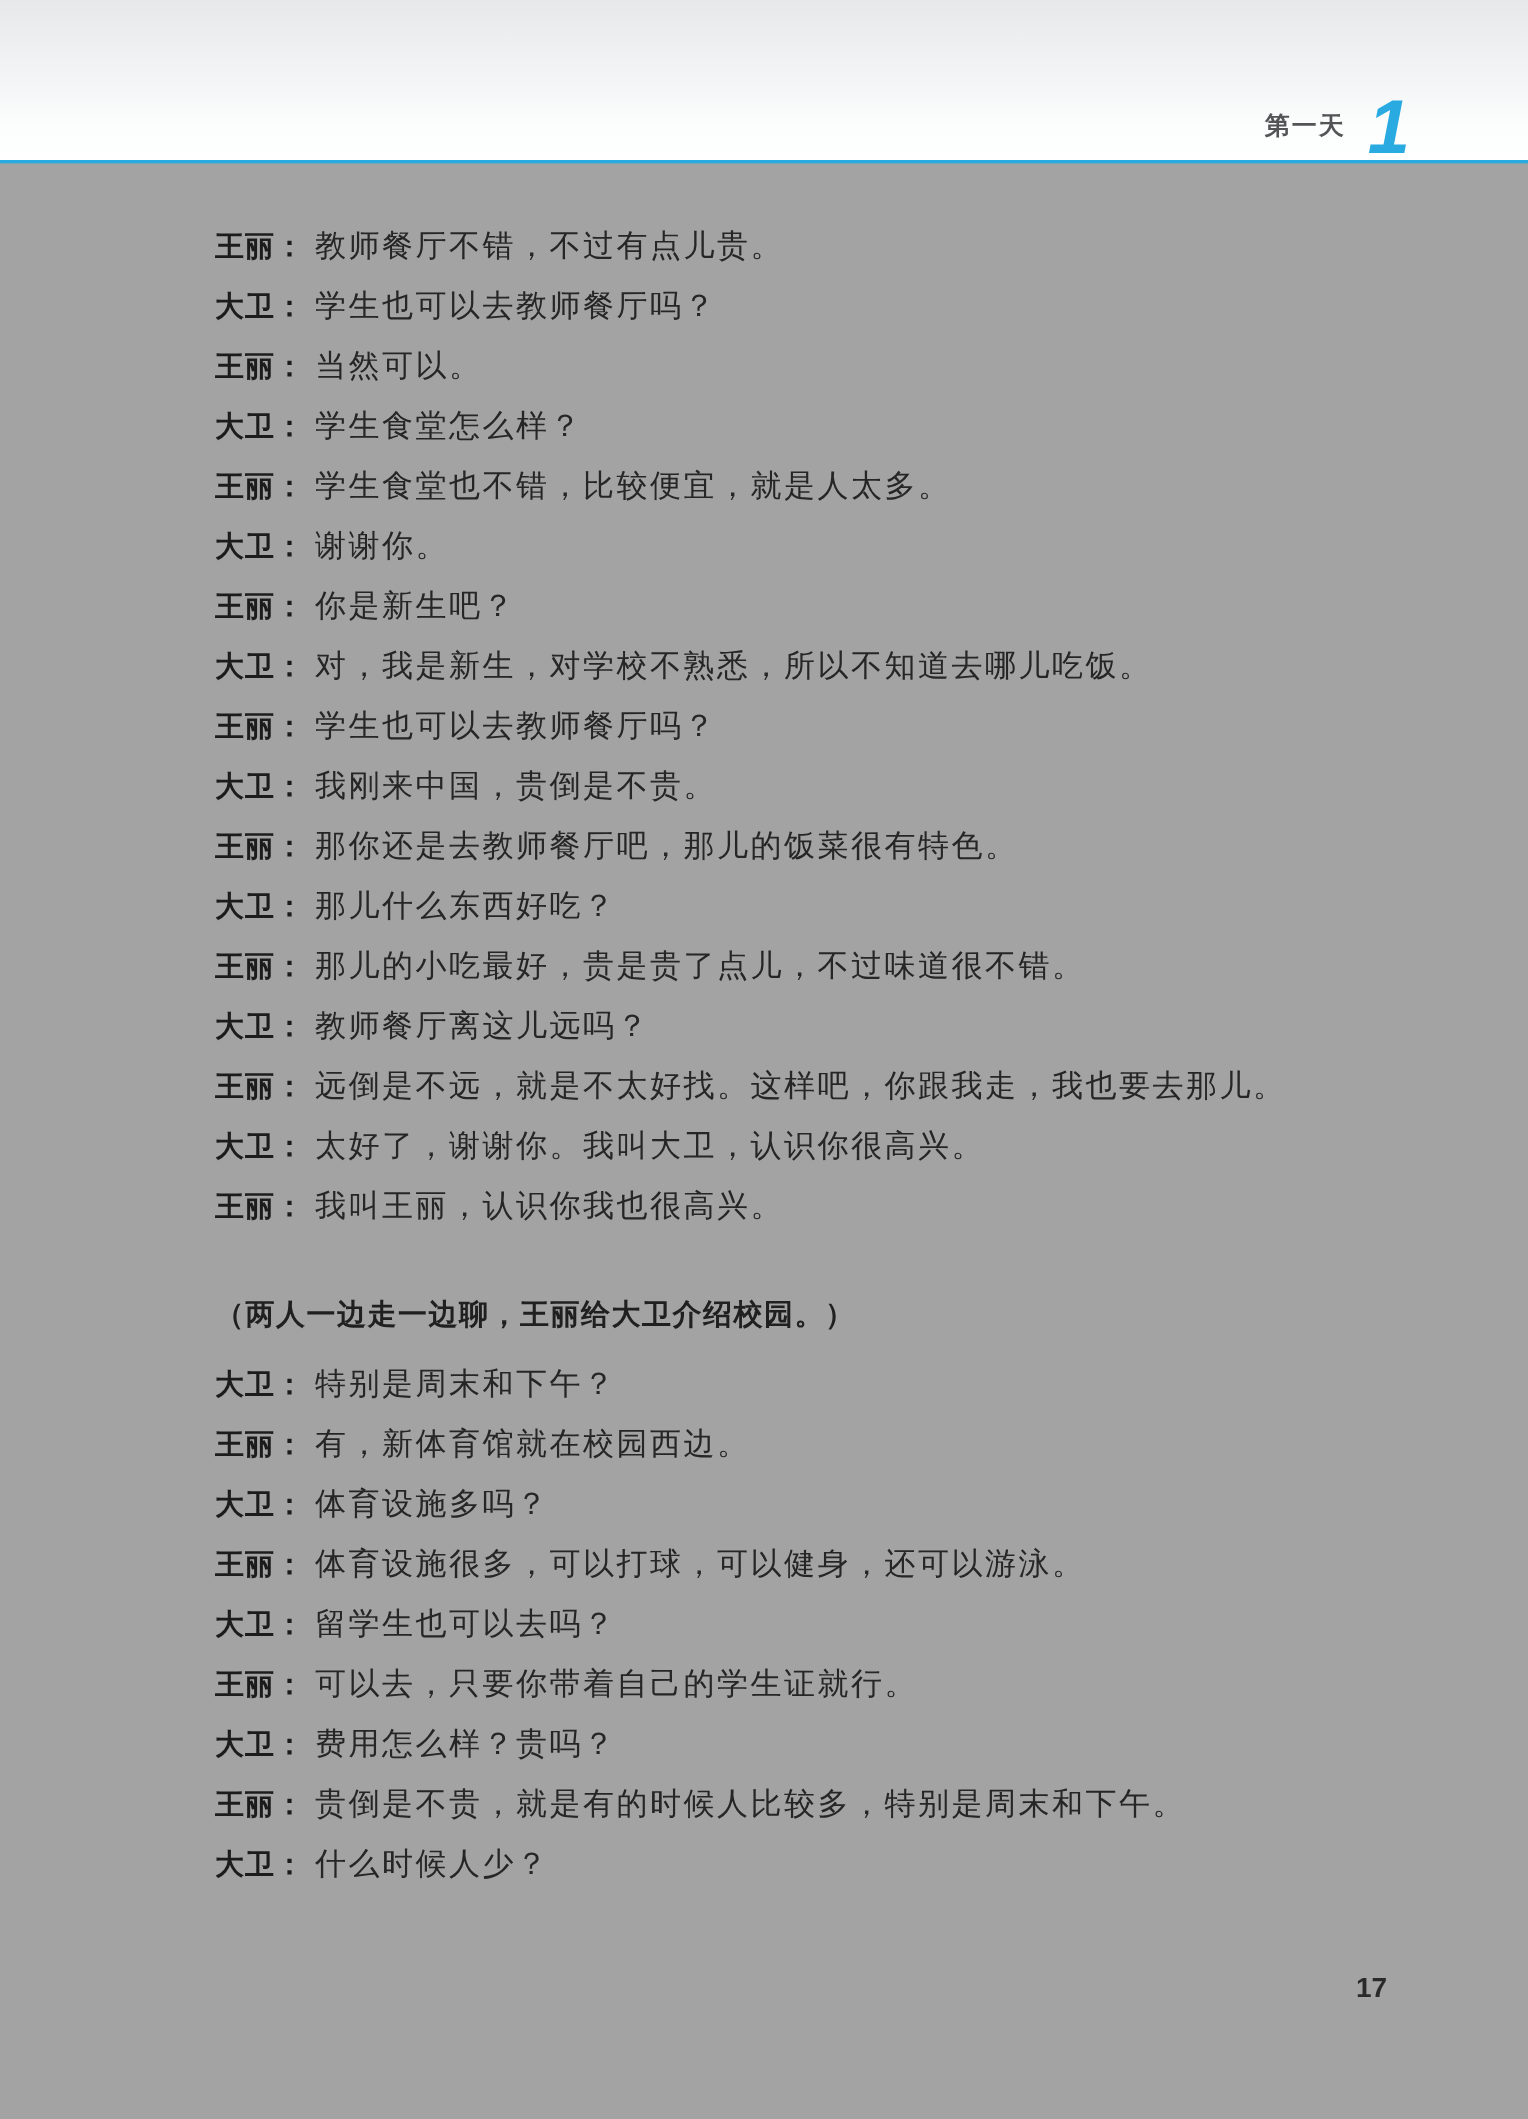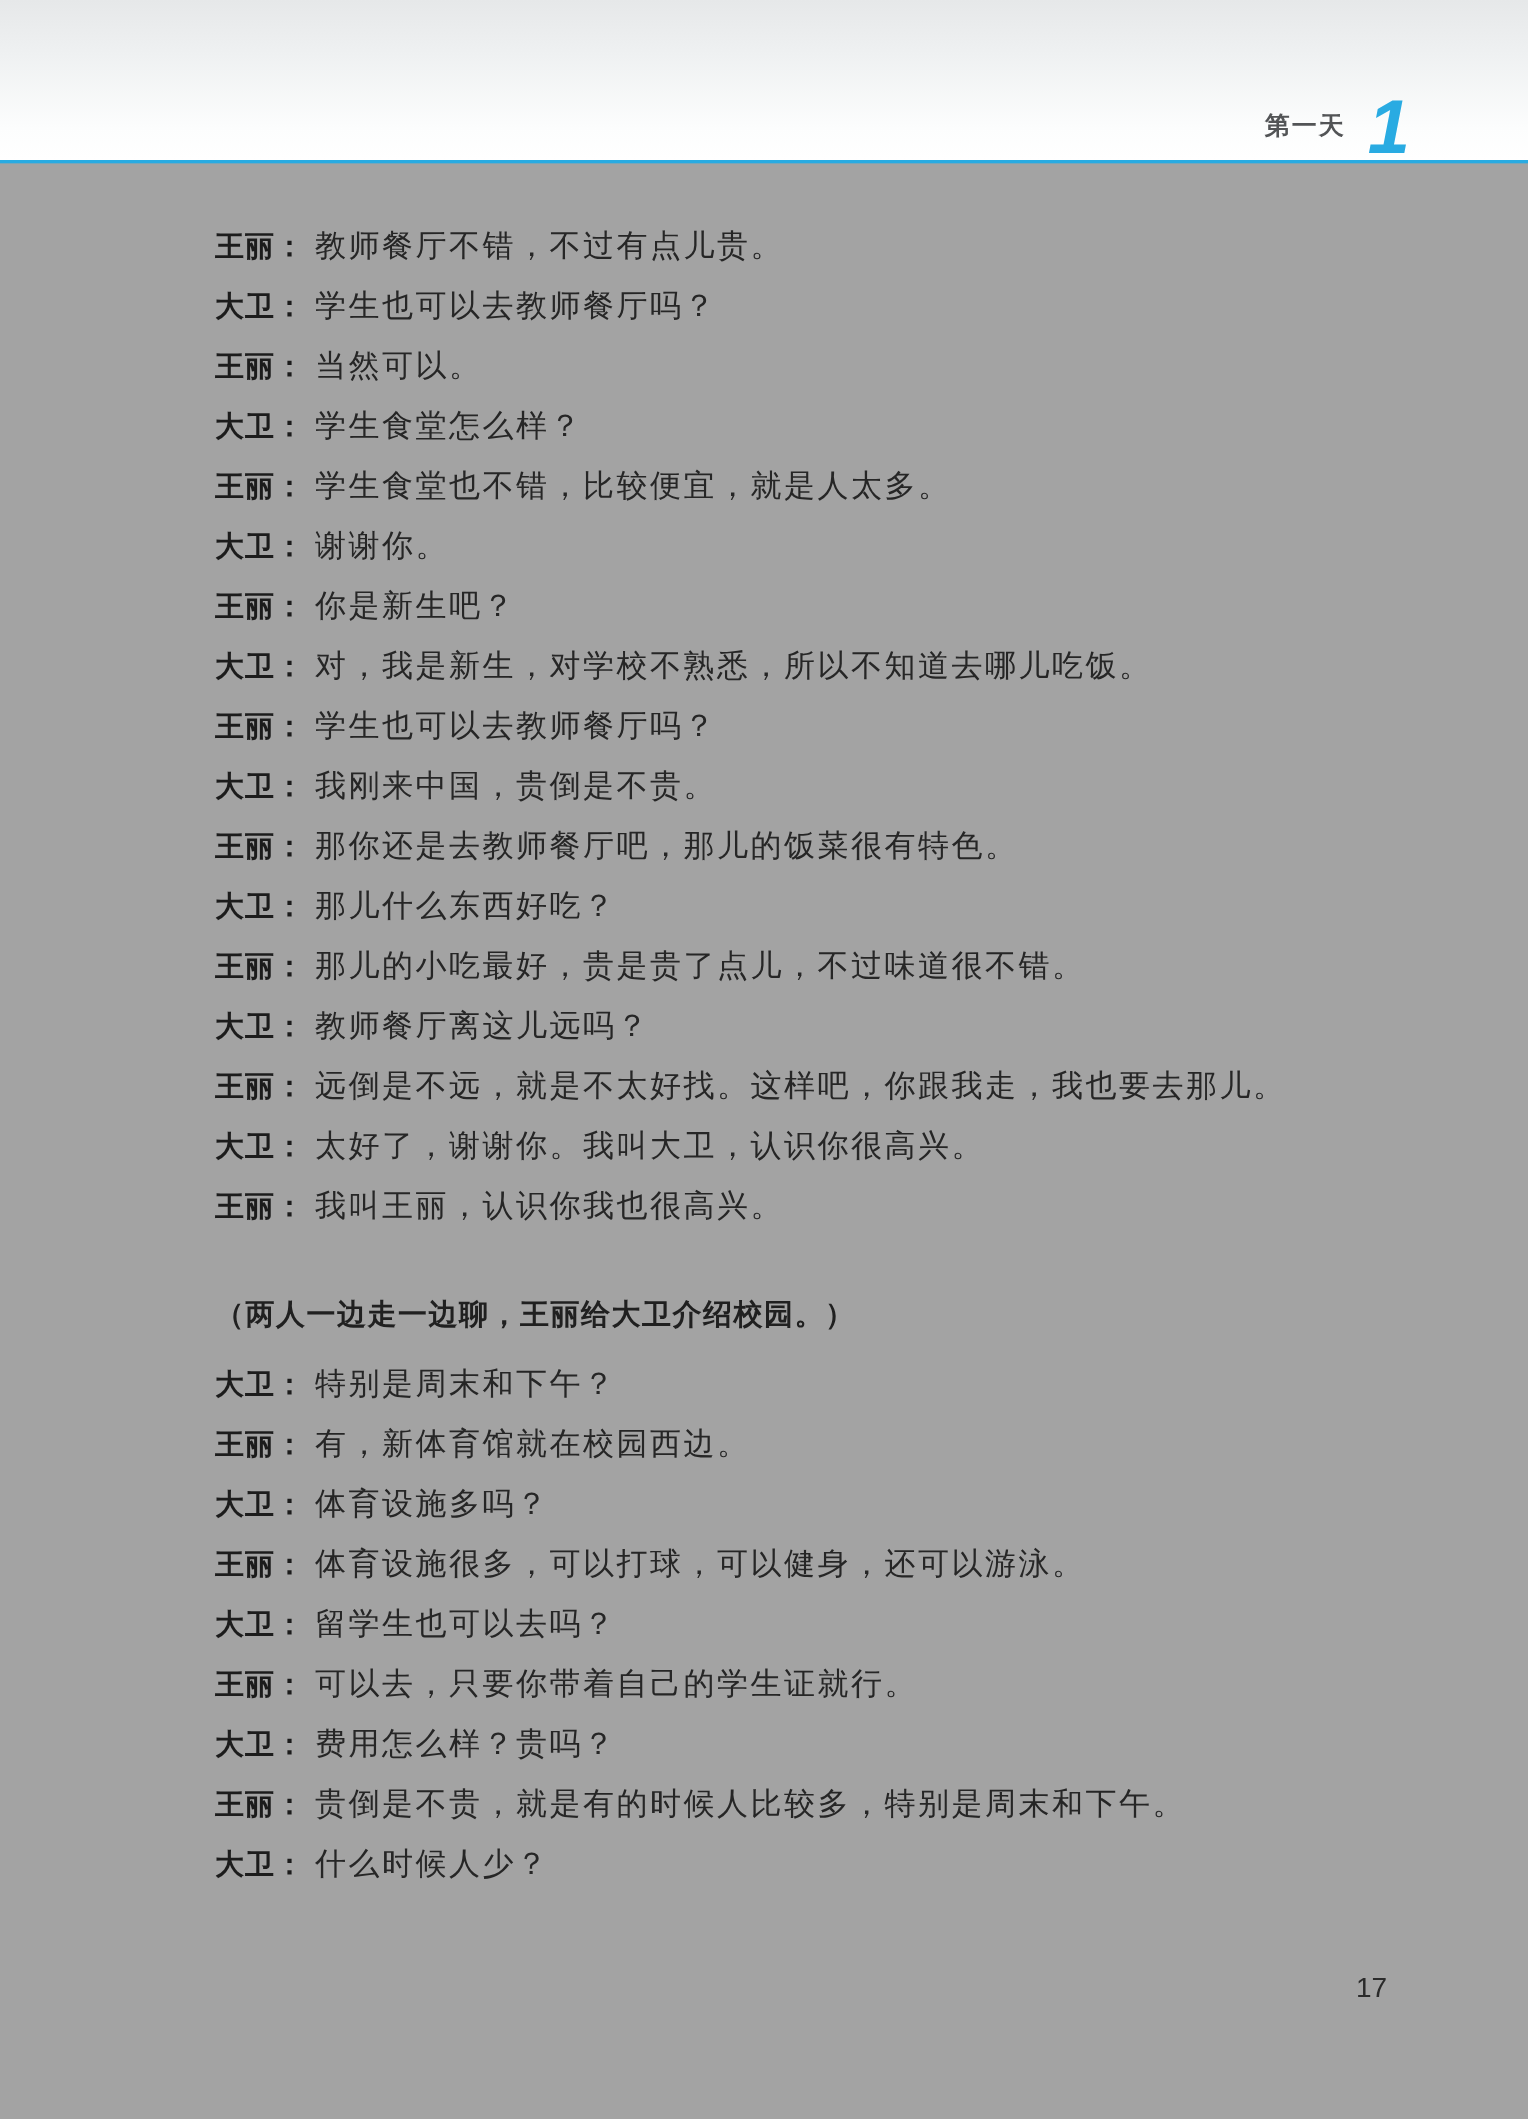--- a/index.html
+++ b/index.html
@@ -84,20 +84,21 @@
     white-space: nowrap;
   }
   
   .page-number {
     position: absolute;
     top: 1972px;
     left: 1356px;
     font-size: 28px;
     color: #2b2b2b;
     font-family: "Liberation Sans", sans-serif;
+    font-weight: bold;
   }
 </style>
 </head>
 <body>
 
 <div class="page">
 
   <div class="header">
     <div class="header-inner">
       <span class="unit-label">第一天</span>

